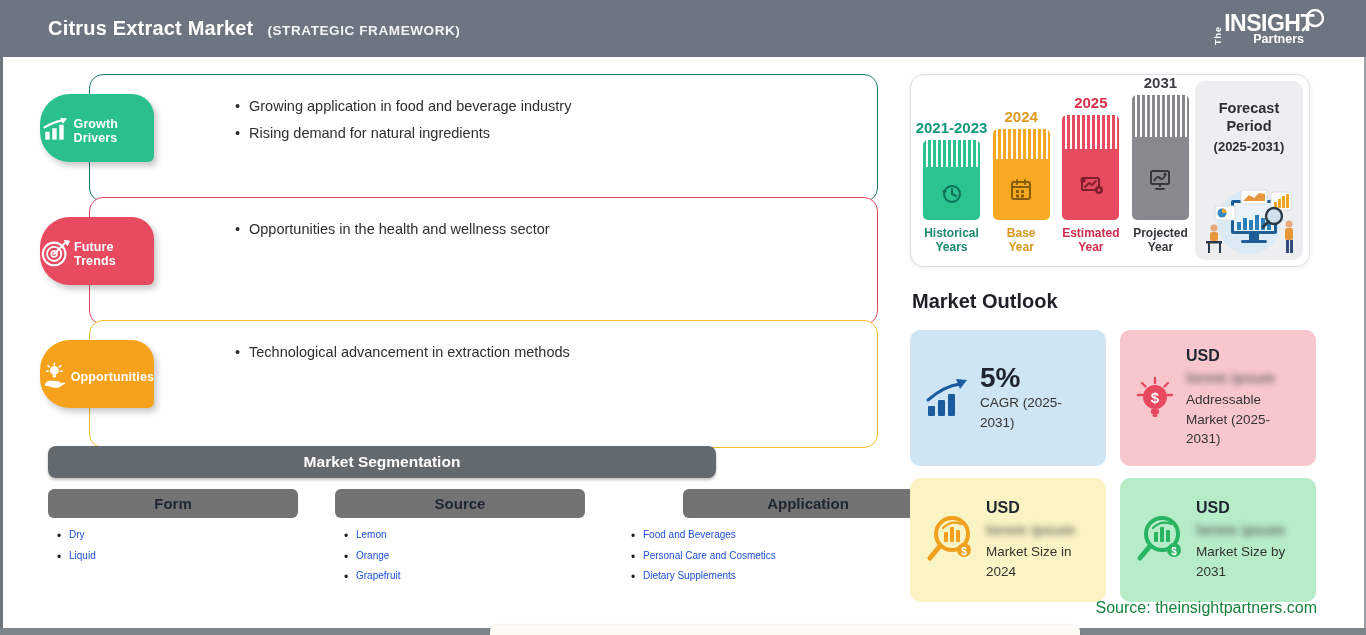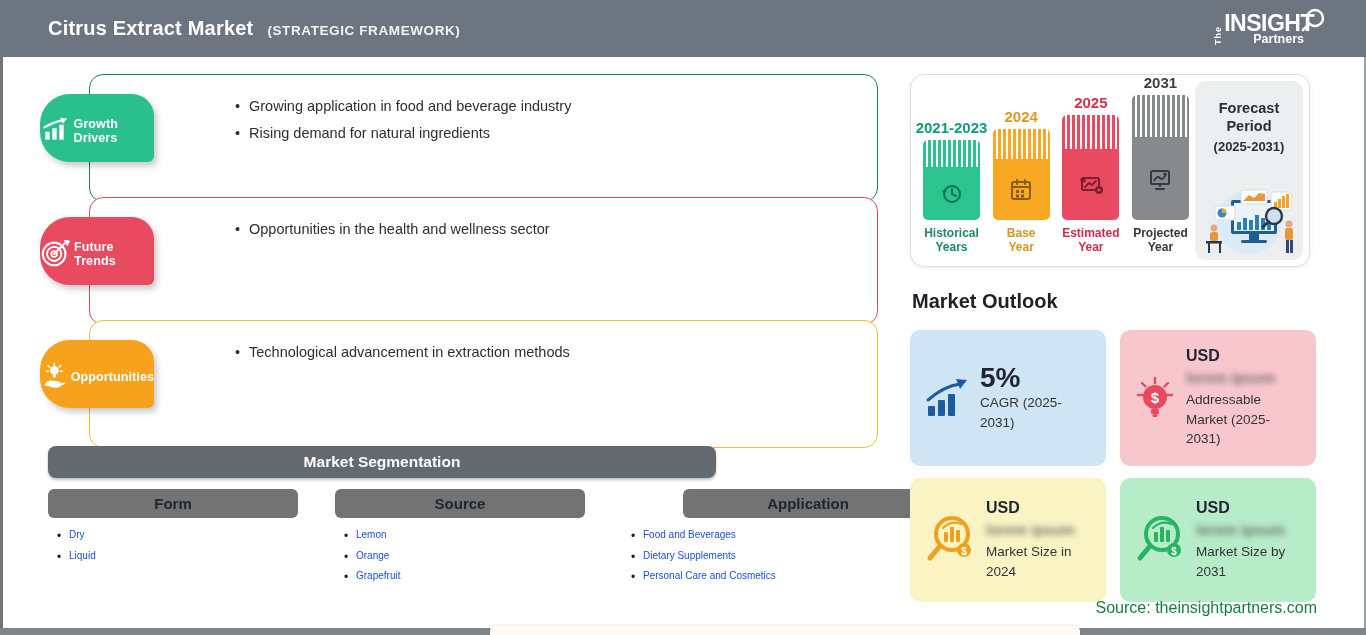--- a/index.html
+++ b/index.html
@@ -216,22 +216,22 @@
   <li>Dry</li>
   <li>Liquid</li>
 </ul>
 <ul class="seg-list c1">
   <li>Lemon</li>
   <li>Orange</li>
   <li>Grapefruit</li>
 </ul>
 <ul class="seg-list c2">
   <li>Food and Beverages</li>
+  <li>Personal Care and Cosmetics</li>
   <li>Dietary Supplements</li>
-  <li>Personal Care and Cosmetics</li>
 </ul>
 
 <div class="timeline">
   <div class="bars-area">
 
     <div class="tl-col b0">
       <span class="tl-year">2021-2023</span>
       <div class="tl-bar">
         <div class="tl-stripes"></div>
         <div class="tl-solid">

